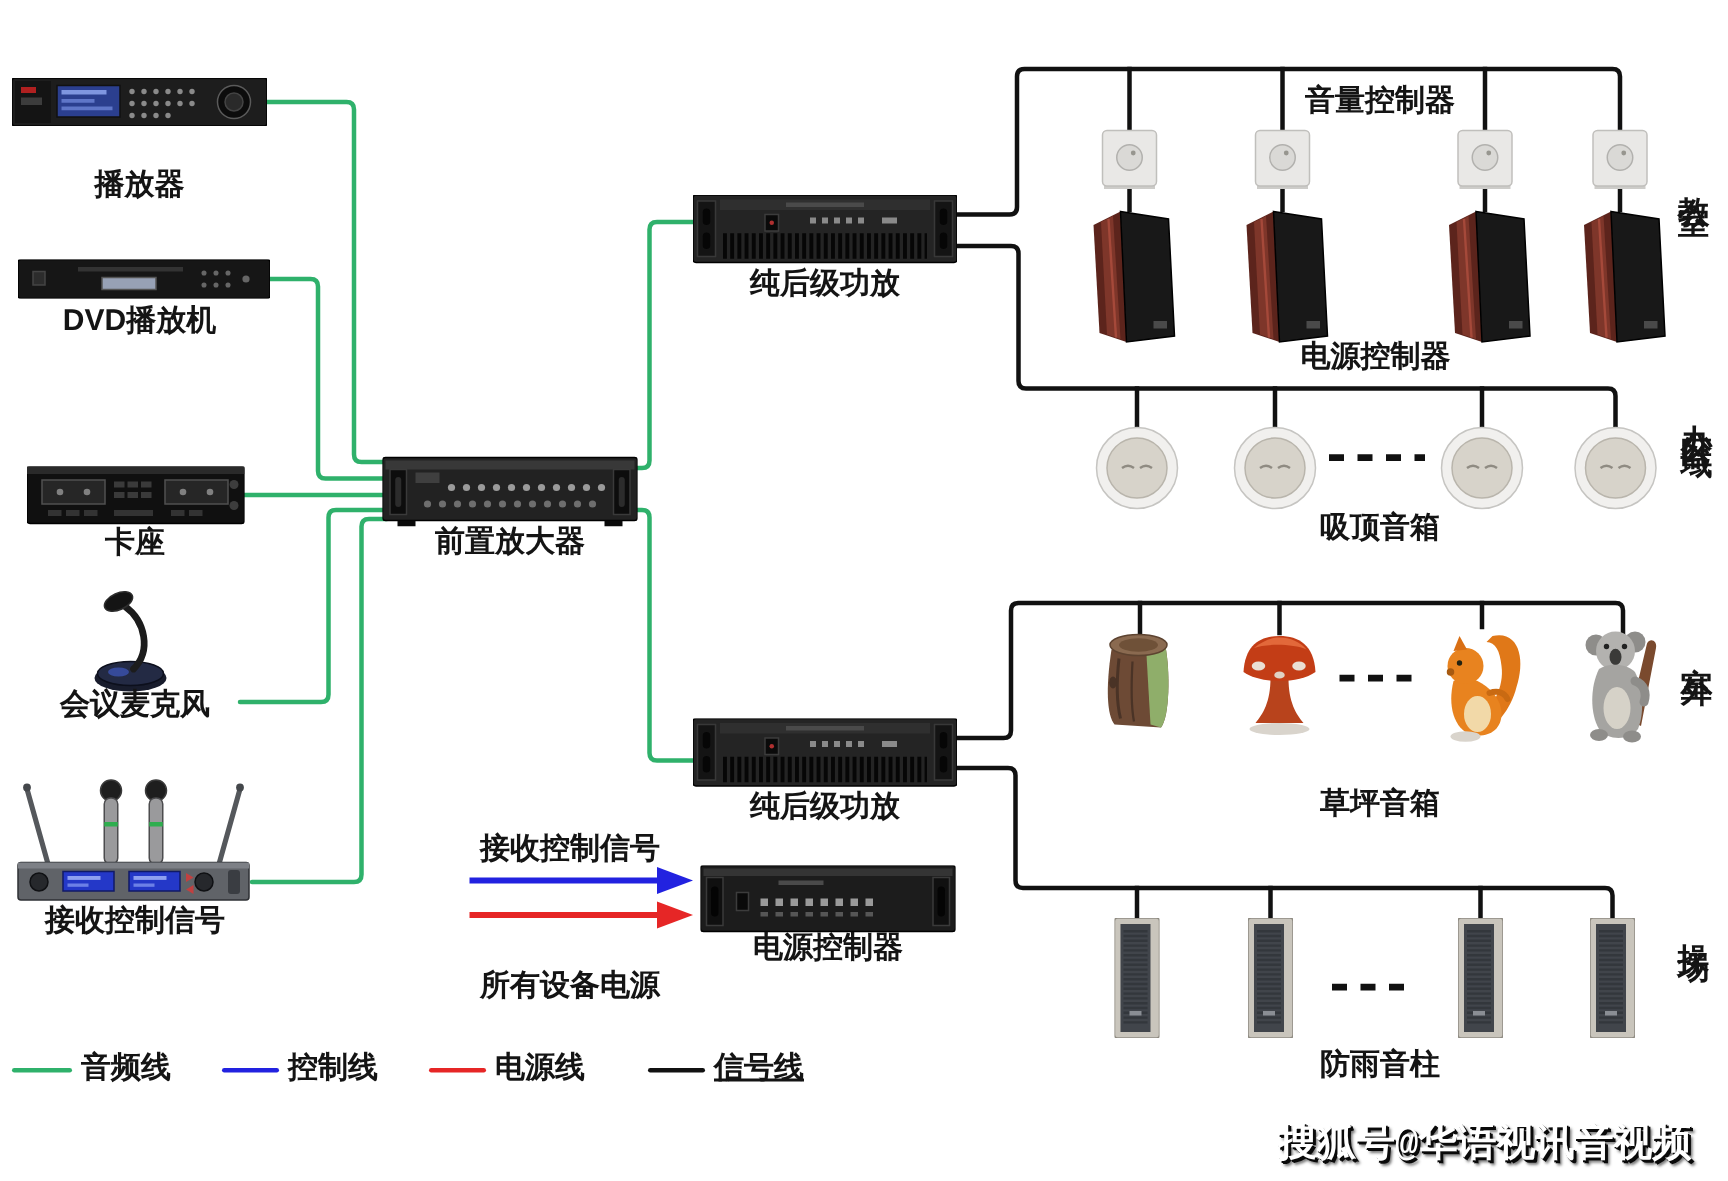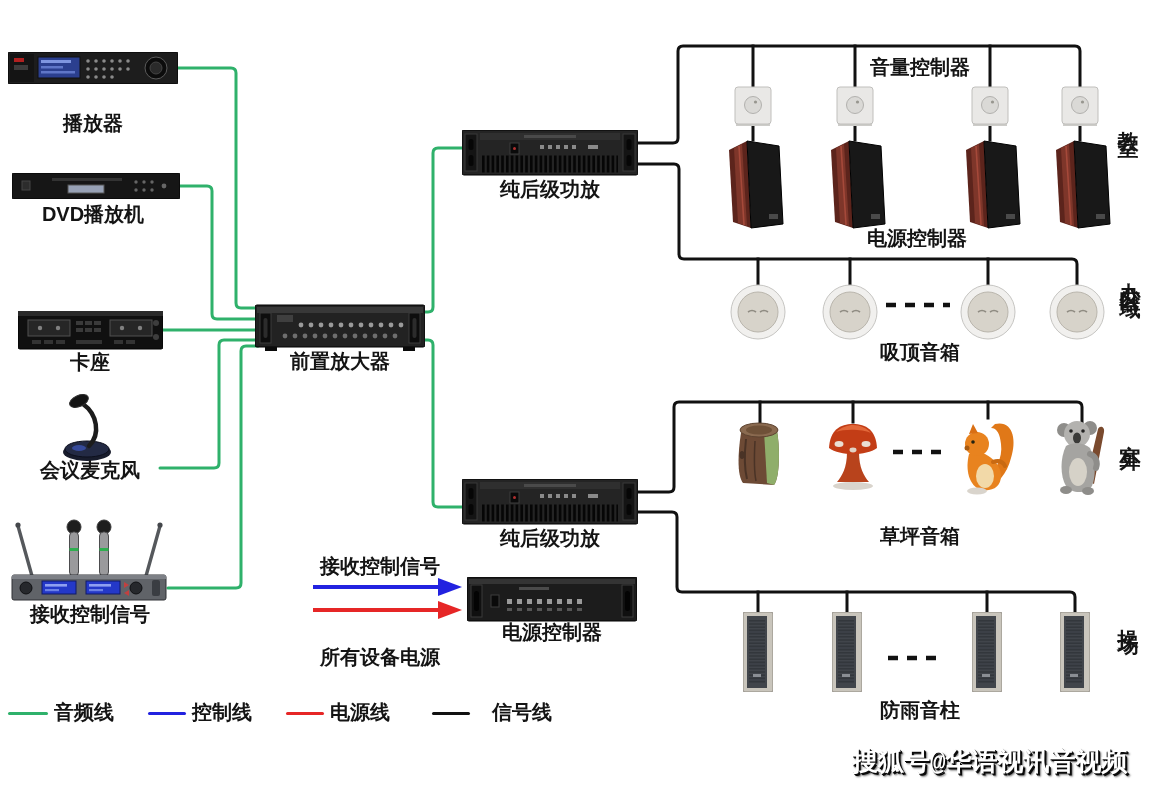--- a/index.html
+++ b/index.html
@@ -532,16 +532,16 @@
   <div class="lbl" style="left:860px;top:699px;width:120px;">防雨音柱</div>
   <div class="vlbl" style="left:1118px;top:612px;">操场</div>
 
   <div class="leg-line leg-audio" style="left:8px;top:712px;width:40px;"></div>
   <div class="lbl" style="left:54px;top:701px;">音频线</div>
   <div class="leg-line leg-ctl" style="left:148px;top:712px;width:38px;"></div>
   <div class="lbl" style="left:192px;top:701px;">控制线</div>
   <div class="leg-line leg-pwr" style="left:286px;top:712px;width:38px;"></div>
   <div class="lbl" style="left:330px;top:701px;">电源线</div>
   <div class="leg-line leg-sig" style="left:432px;top:712px;width:38px;"></div>
-  <div class="lbl" style="left:492px;top:701px;">信号线</div>
+  <div class="lbl" style="left:476px;top:701px;text-decoration:underline;">信号线</div>
 
   <div id="watermark" style="left:852px;top:744px;font-family:Liberation Mono, monospace;">搜狐号@华语视讯音视频</div>
 </div>
 
 </body></html>

